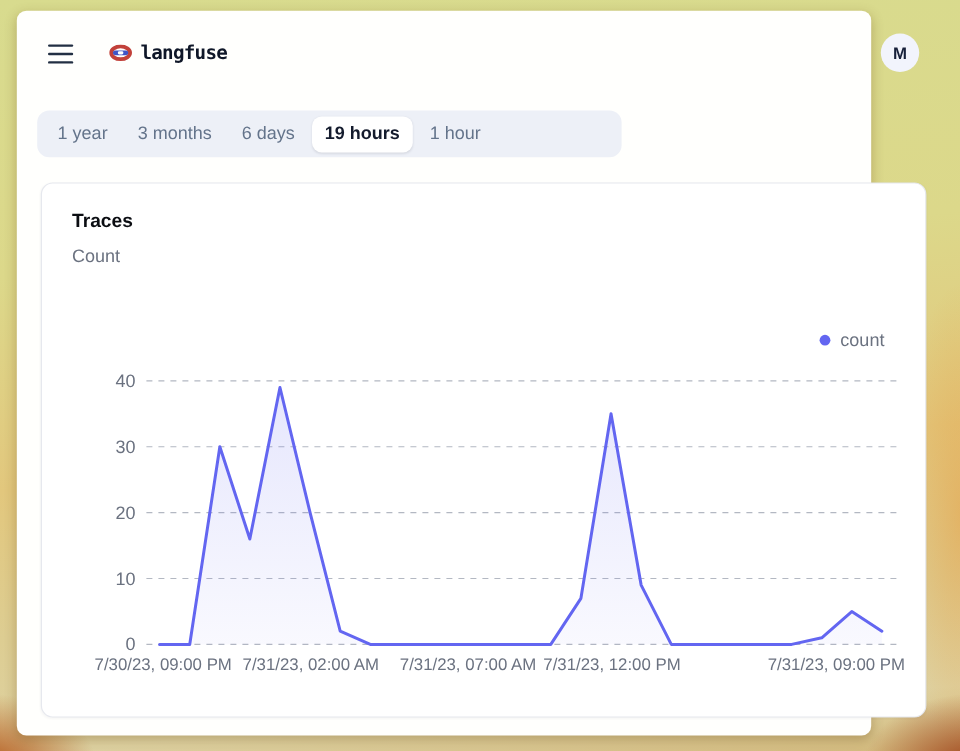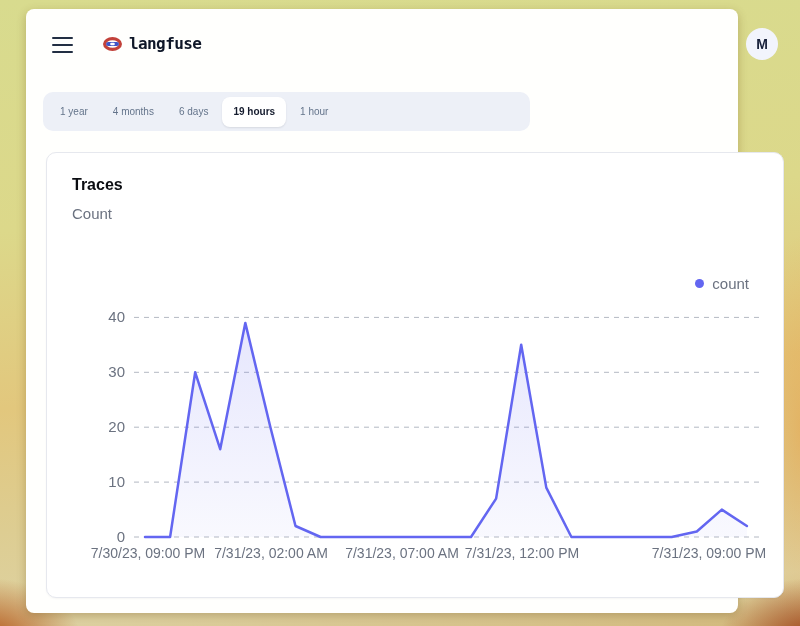--- a/index.html
+++ b/index.html
@@ -7,37 +7,37 @@
   .stage{
     position:relative;width:800px;height:626px;overflow:hidden;
     font-family:"Liberation Sans","DejaVu Sans",sans-serif;
     background:
       radial-gradient(150px 100px at -12px 640px, #b35417 0%, rgba(179,84,23,0) 62%),
       radial-gradient(150px 100px at 812px 640px, #9e4018 0%, rgba(158,64,24,0) 62%),
       radial-gradient(70px 260px at 802px 430px, rgba(230,160,70,.55) 0%, rgba(230,160,70,0) 75%),
       linear-gradient(176deg,#d8db8e 0%,#dcd88a 34%,#e2c77d 60%,#ddcd92 78%,#ded2a2 92%,#d3b97c 100%);
   }
   .window{
-    position:absolute;left:26px;top:9px;width:712px;height:604px;
+    position:absolute;left:14px;top:9px;width:712px;height:604px;
     background:#fffffd;border-radius:8px;
     box-shadow:0 3px 10px rgba(100,66,10,.30);
   }
   
   .menu-btn{position:absolute;left:25px;top:26px;width:24px;height:20px;display:flex;flex-direction:column;justify-content:space-between;padding:2px 1px;cursor:pointer;background:none;border:none;}
   .menu-btn span{display:block;height:2.4px;width:21px;background:#222f43;border-radius:2px;}
   .brand{position:absolute;left:77px;top:25px;display:flex;align-items:center;gap:7px;}
   .brand-logo{width:19px;height:14px;display:block;}
   .brand-name{font-family:"DejaVu Sans Mono","Liberation Mono",monospace;font-weight:bold;font-size:16px;color:#0f1728;letter-spacing:-.6px;}
   .avatar{position:absolute;left:720px;top:19px;width:32px;height:32px;border-radius:50%;
     background:#f2f4fc;color:#17203a;font-size:14px;font-weight:600;
     display:flex;align-items:center;justify-content:center;cursor:pointer;border:none;}
   
   .tabbar{position:absolute;left:17px;top:83px;height:39px;width:487px;background:#edf0f7;border-radius:10px;
     display:flex;align-items:center;padding:0 6px;gap:3px;}
-  .tab{border:none;background:transparent;font-family:inherit;font-size:10px;color:#64748b;
+  .tab{border:none;background:transparent;font-family:inherit;font-size:15px;color:#64748b;
     padding:0 11px;height:30px;border-radius:8px;cursor:pointer;white-space:nowrap;}
   .tab.active{background:#fff;color:#141b2d;font-weight:600;box-shadow:0 1px 2px rgba(16,24,40,.10);}
   
   .card{position:absolute;left:20px;top:143px;width:738px;height:446px;background:#ffffff;
     border:1px solid #e6e8ee;border-radius:10px;box-shadow:0 1px 2px rgba(16,24,40,.04);}
   .card-title{position:absolute;left:25px;top:23px;font-size:16px;font-weight:700;color:#0b0d12;}
   .card-subtitle{position:absolute;left:25px;top:52px;font-size:15px;color:#6b7280;}
   .legend{position:absolute;top:122px;right:34px;display:flex;align-items:center;gap:8px;}
   .legend-dot{width:9px;height:9px;border-radius:50%;}
   .legend-label{font-size:15px;color:#6b7280;}
@@ -63,21 +63,21 @@
       </svg>
       <span class="brand-name">langfuse</span>
     </div>
 
     <button class="avatar">
       <span>M</span>
     </button>
 
     <div class="tabbar">
       <button class="tab">1 year</button>
-      <button class="tab">4 months</button>
+      <button class="tab">3 months</button>
       <button class="tab">6 days</button>
       <button class="tab active">19 hours</button>
       <button class="tab">1 hour</button>
     </div>
 
     <div class="card">
       <div class="card-title">Traces</div>
       <div class="card-subtitle">Count</div>
 
       <div class="legend">

